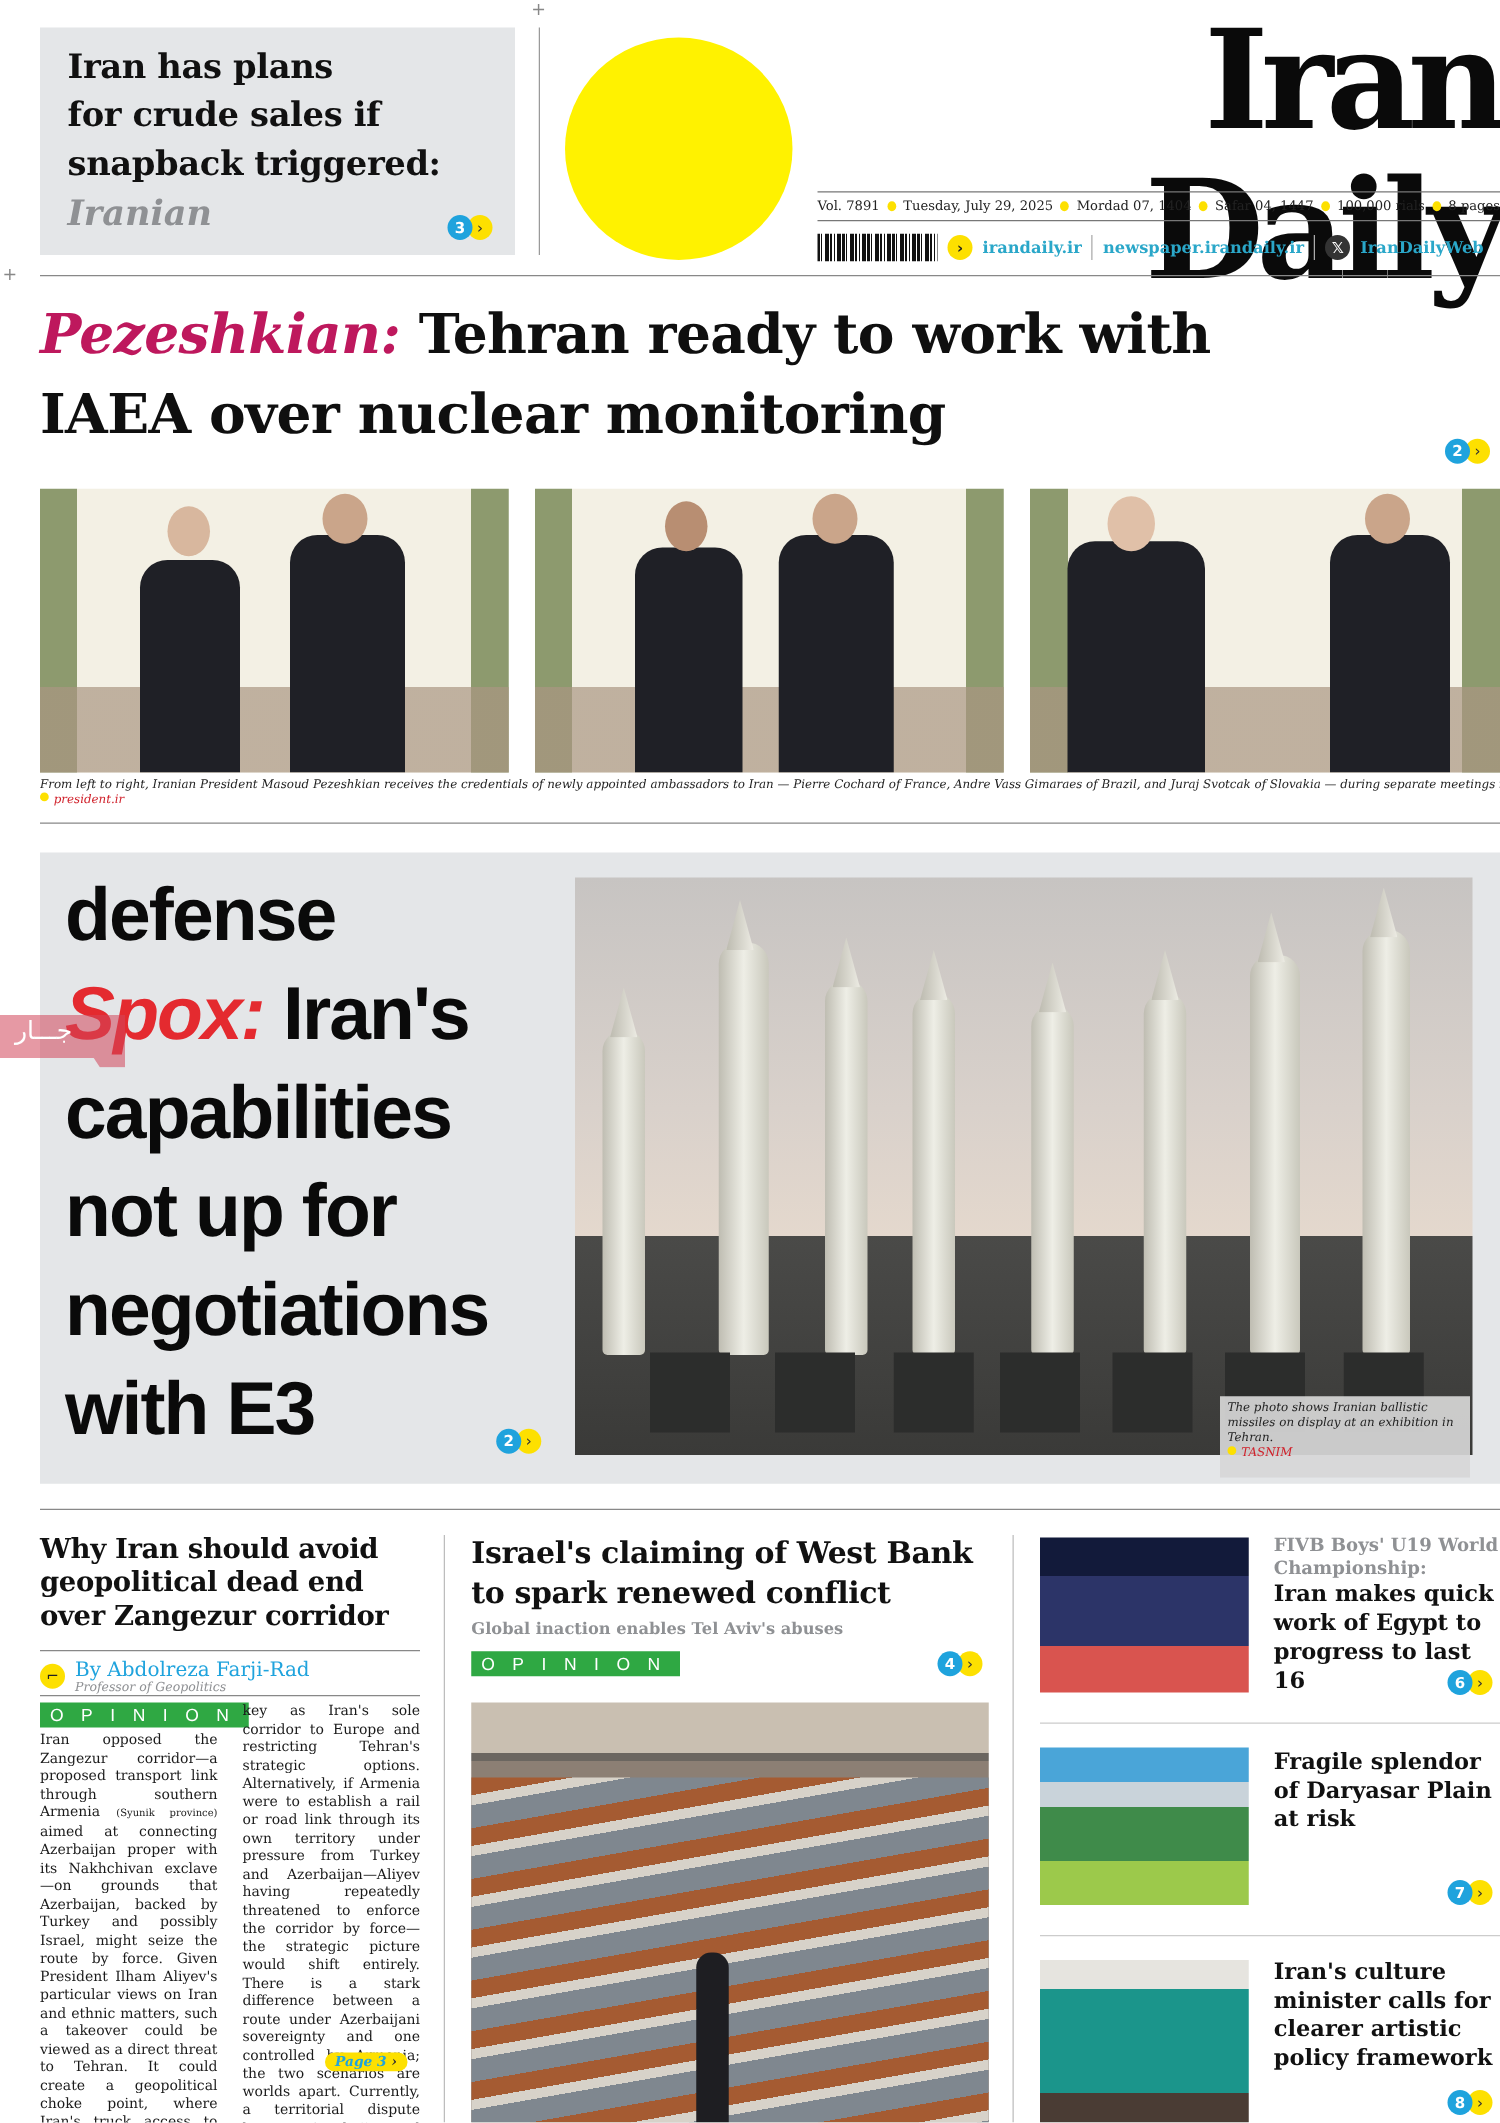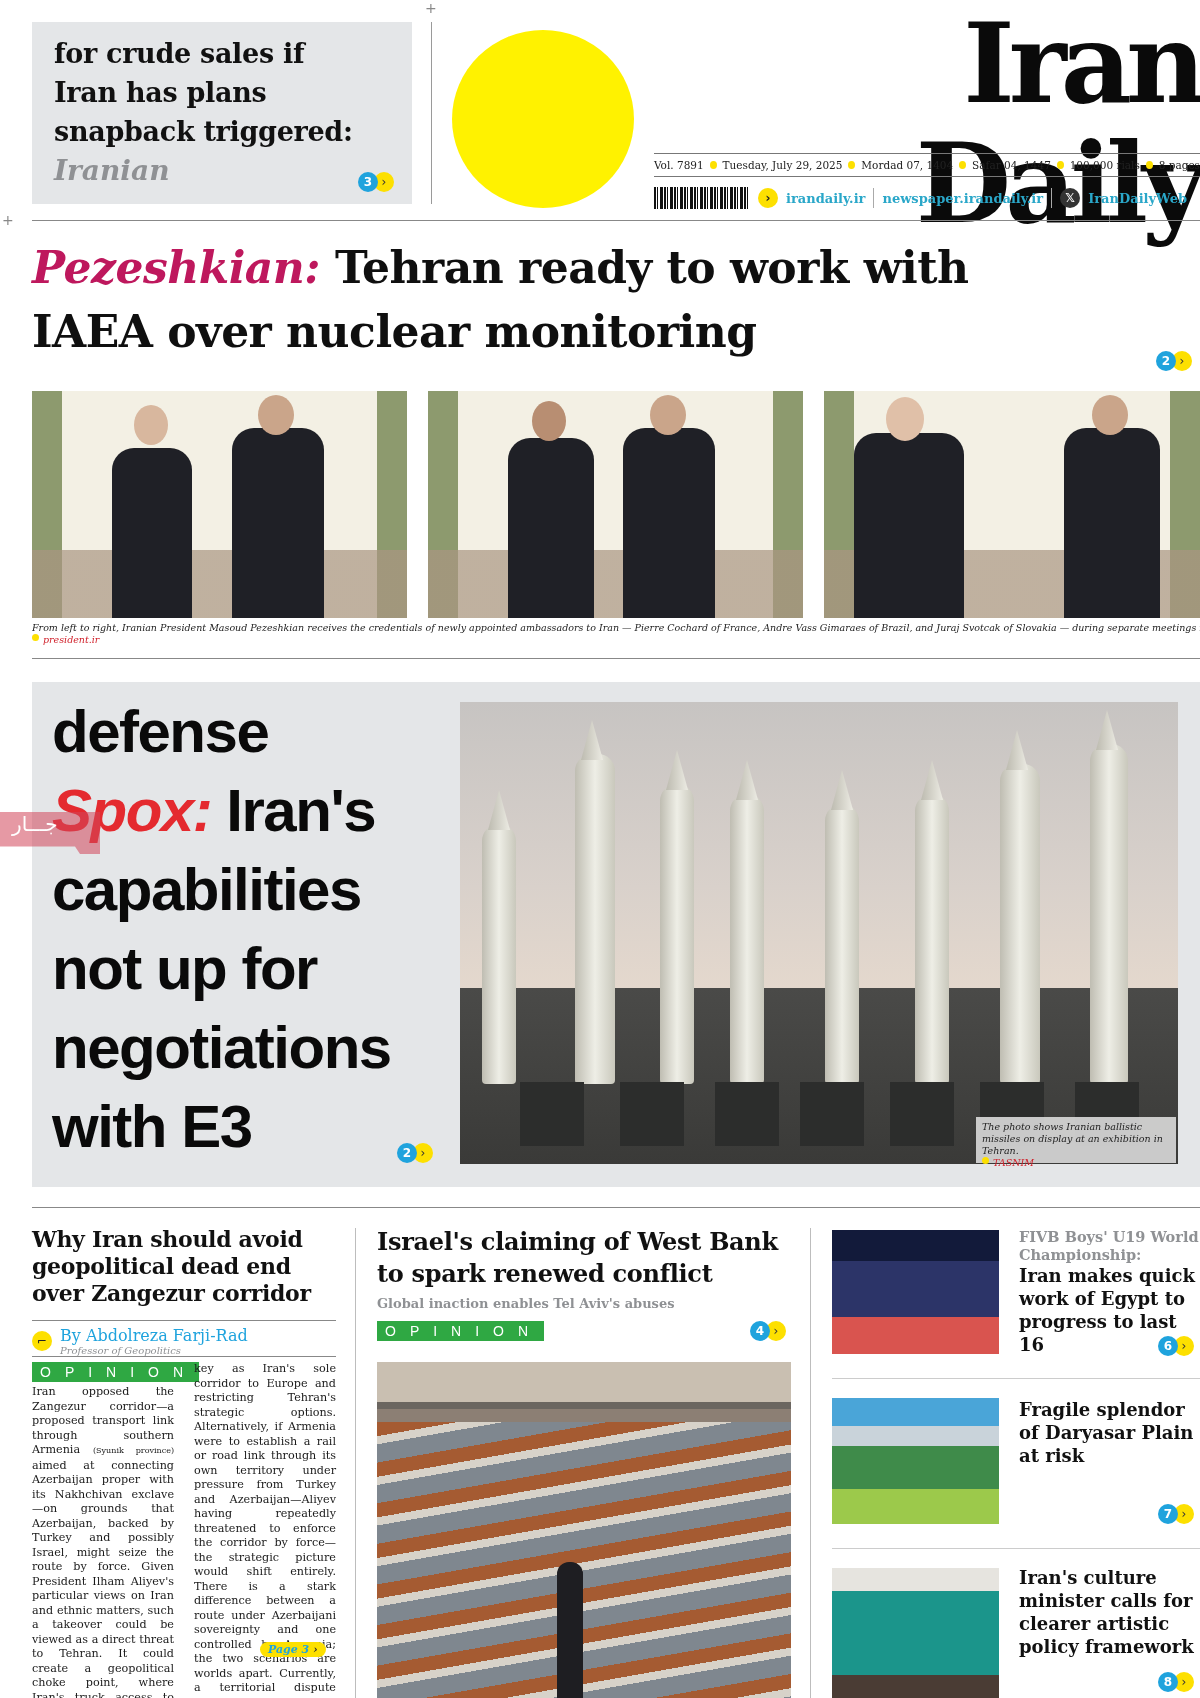--- a/index.html
+++ b/index.html
@@ -45,41 +45,41 @@
 
   
   .spox-box { left: 32px; top: 682px; width: 1168px; height: 505px; background: #e4e6e8; }
   .spox-head { left: 52px; top: 692px; width: 400px; font-family: "Liberation Sans", sans-serif; font-weight: bold; font-size: 60px; line-height: 79px; letter-spacing: -1.5px; color: #0a0a0a; }
   .spox-head .red { color: #e42a2f; font-style: italic; }
   .missile-photo { left: 460px; top: 702px; width: 718px; height: 462px; overflow: hidden;
     background: linear-gradient(180deg, #c7c4c2 0%, #d9d1cb 40%, #e4d8cd 62%, #4a4a48 62%, #3a3a38 100%); }
   .missile { position: absolute; bottom: 80px; width: 34px; background: linear-gradient(90deg,#bfbdb2,#eeeee6,#c9c8bc); border-radius: 17px 17px 4px 4px; }
   .missile::before { content:""; position:absolute; top:-34px; left:6px; width:22px; height:40px; background: linear-gradient(90deg,#bdbbb0,#ecebe3); clip-path: polygon(50% 0,100% 100%,0 100%); }
   .truck { position:absolute; bottom: 18px; width: 64px; height: 64px; background:#2c2d2c; }
-  .photo-cap { left: 976px; top: 1117px; width: 200px; height: 46px; background: rgba(215,215,215,0.92); padding: 4px 6px; font-style: italic; font-size: 9.5px; line-height: 12px; color: #222; }
+  .photo-cap { left: 976px; top: 1117px; width: 200px; height: 65px; background: rgba(215,215,215,0.92); padding: 4px 6px; font-style: italic; font-size: 9.5px; line-height: 12px; color: #222; }
 
   .watermark { left: 0px; top: 812px; width: 100px; height: 42px; background: rgba(210,70,90,0.55); clip-path: polygon(0 0,100% 0,100% 100%,80% 100%,75% 82%,0 82%); color: #fff; font-size: 20px; font-family: "DejaVu Sans", sans-serif; padding-left: 12px; }
 
   
   .col-title { font-weight: bold; font-size: 22px; line-height: 27px; color: #111; letter-spacing: -0.3px; }
   .opinion-tag { display:inline-block; background: #2fa843; color: #fff; font-family: "Liberation Sans", sans-serif; font-size: 14px; letter-spacing: 14px; padding: 1px 2px 1px 8px; line-height: 18px; }
   .body-text { font-size: 11.2px; line-height: 14.5px; color: #1a1a1a; text-align: justify; hyphens: auto; }
   .small-note { font-size: 8px; }
   .vline { width: 1px; background: #bdbdbd; }
 
   .side-title { font-weight: bold; font-size: 18px; line-height: 23px; color: #111; }
   .side-kicker { font-weight: bold; font-size: 14.5px; line-height: 18px; color: #8f9194; }
   .thumb { overflow: hidden; }
 </style>
 </head>
 <body>
 
 <div class="abs teaser-box">
+  <div class="teaser-title">Iran has plans</div>
   <div class="teaser-title">for crude sales if</div>
-  <div class="teaser-title">Iran has plans</div>
   <div class="teaser-title">snapback triggered:</div>
   <div class="teaser-sub">Iranian</div>
   <span class="abs pgbadge" style="left:326px; top:150px;">
     <span class="pgnum">3</span>
     <span class="pgarrow">›</span>
   </span>
 </div>
 
 <div class="abs vdivider"></div>
 <div class="abs" style="left:425px; top:0px; font-size:14px; color:#888; font-family:'DejaVu Sans',sans-serif;">+</div>

